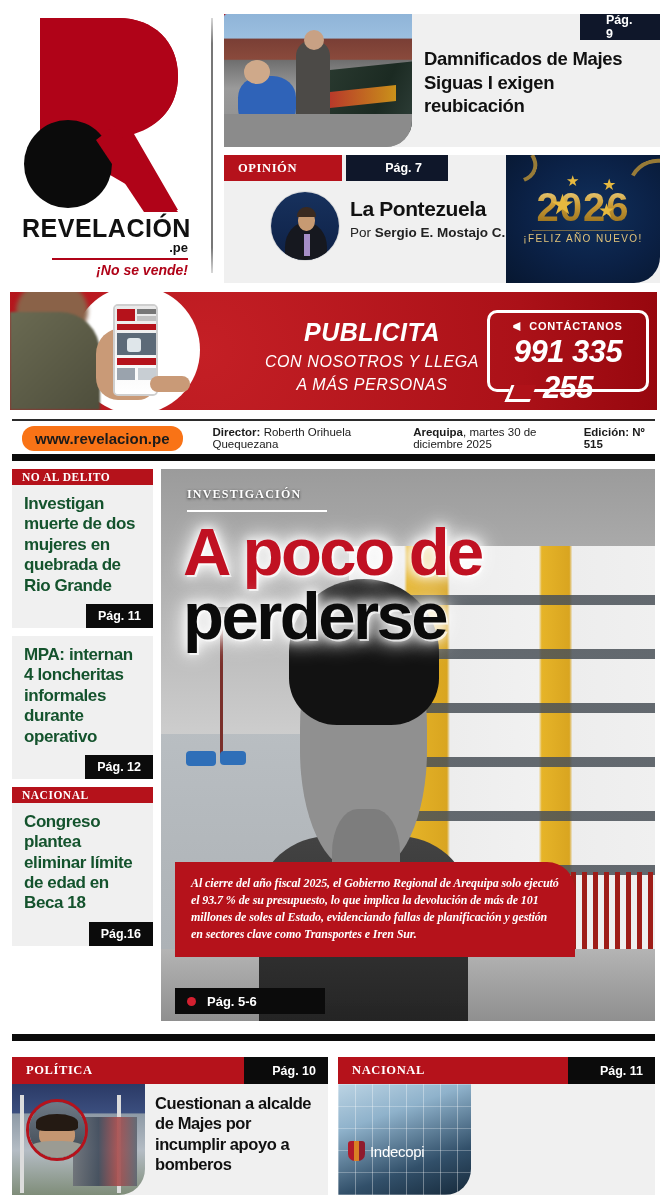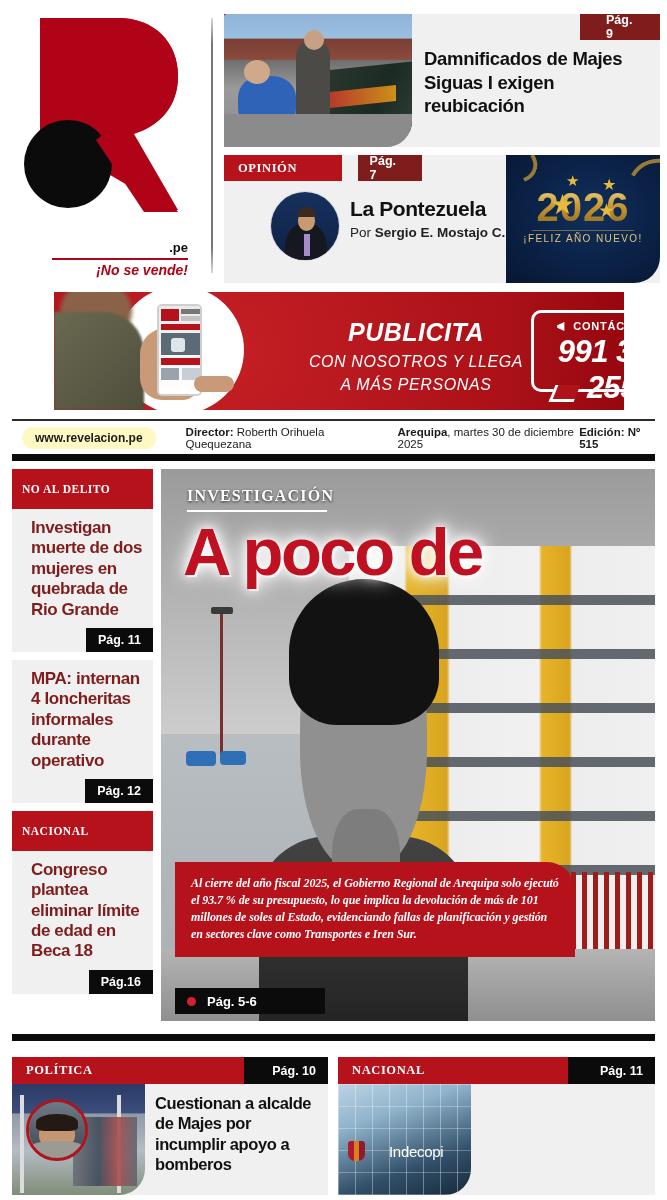--- a/index.html
+++ b/index.html
@@ -33,50 +33,50 @@
 
   
   .teaser { position:absolute; background:#f0f0f0; }
   .teaser-a { left:224px; top:14px; width:436px; height:133px; }
   .teaser-b { left:224px; top:155px; width:436px; height:128px; }
 
   .cat-row { position:absolute; left:0; top:0; height:26px; width:100%; display:flex; }
   .cat-tag { background:#b5121b; color:#fff; font-weight:bold; font-size:12.5px;
              letter-spacing:0.6px; display:flex; align-items:center; padding:0 14px;
              font-family:"Liberation Serif", serif; }
-  .pag-tag { background:#7f1d1d; color:#fff; font-weight:bold; font-size:12.5px;
+  .pag-tag { background:#0f172a; color:#fff; font-weight:bold; font-size:12.5px;
              display:flex; align-items:center; justify-content:flex-end; padding:0 26px;
              margin-left:auto; }
 
   .teaser-a .cat-tag { width:188px; }
   .teaser-a .pag-tag { width:80px; }
   .teaser-b .cat-tag { width:118px; }
-  .teaser-b .pag-tag { width:64px; margin-left:16px; }
+  .teaser-b .pag-tag { width:102px; margin-left:4px; }
 
   .t-photo { position:absolute; overflow:hidden; }
   .t-photo-a { left:0; top:0; width:188px; height:133px;
                border-top-left-radius:3px; border-bottom-right-radius:26px; }
   .t-head { position:absolute; font-weight:bold; color:#111; }
   .t-head-a { left:200px; top:33px; width:228px; font-size:18.5px; line-height:1.28; letter-spacing:-0.3px; }
 
   
   .op-photo { position:absolute; left:46px; top:36px; width:70px; height:70px;
               border-radius:50%; overflow:hidden; border:1px solid #dcdcdc; }
   .op-title { position:absolute; left:126px; top:42px; font-size:21px; font-weight:bold;
               color:#111; letter-spacing:-0.4px; }
   .op-by { position:absolute; left:126px; top:70px; font-size:13.5px; color:#222; }
   .op-by b { font-weight:bold; }
   .ny-box { position:absolute; left:282px; top:0; width:154px; height:128px;
             background:radial-gradient(ellipse at 55% 45%, #10305c 0%, #0b2146 55%, #071730 100%);
             border-bottom-right-radius:26px; overflow:hidden; }
 
   
-  .ad { position:absolute; left:10px; top:292px; width:570px; height:118px;
+  .ad { position:absolute; left:10px; top:292px; width:647px; height:118px;
         background:radial-gradient(circle at 30% 50%, #c41f25 0%, #ab1118 70%, #97070e 100%);
-        overflow:hidden;margin-left:44px; }
+        overflow:hidden; }
   .ad-circle { position:absolute; left:62px; top:-6px; width:128px; height:128px;
                border-radius:50%; background:#fff; }
   .ad-sleeve { position:absolute; left:0px; top:20px; width:90px; height:98px;
                background:linear-gradient(135deg,#6a6a52,#4e4e3c);
                border-top-right-radius:40px; filter:blur(1px); }
   .ad-head-skin { position:absolute; left:6px; top:-12px; width:72px; height:62px;
                   border-radius:50%; background:#8a6248; filter:blur(2px); }
   .ad-phone { position:absolute; left:103px; top:12px; width:45px; height:92px;
               background:#fafafa; border:2px solid #cfcfcf; border-radius:5px; overflow:hidden; }
   .ad-hand { position:absolute; left:86px; top:36px; width:60px; height:72px;
@@ -96,44 +96,44 @@
              font-weight:bold; font-size:11px; letter-spacing:0.8px; }
   .ad-phone-num { position:absolute; left:0; top:21px; width:100%; text-align:center; color:#fff;
                   font-weight:bold; font-size:31px; font-style:italic; letter-spacing:-0.5px; }
   .megaphone { display:inline-block; width:13px; height:9px; vertical-align:-1px; margin-right:3px;
                background:#fff; clip-path:polygon(0% 35%,55% 0%,55% 100%,0% 65%); }
 
   
   .inforule-top { position:absolute; left:12px; top:419px; width:643px; height:2px; background:#2b2b2b; }
   .infobar { position:absolute; left:12px; top:424px; width:643px; height:28px;
              display:flex; align-items:center; font-size:11.5px; color:#1b1b1b; }
-  .info-url { background:#fef9c3; border-radius:12px; padding:4px 13px; font-weight:bold;
-              font-size:12px; margin-left:10px; }
+  .info-url { background:#f97316; border-radius:12px; padding:4px 13px; font-weight:bold;
+              font-size:15px; margin-left:10px; }
   .info-dir { margin-left:30px; }
   .info-city { margin-left:28px; }
   .info-ed { margin-left:auto; margin-right:2px; font-weight:bold; }
   .info-dir b, .info-city b { font-weight:bold; }
   .blackbar { position:absolute; left:12px; top:454px; width:643px; height:7px; background:#0b0b0b; }
 
   
   .sidebar { position:absolute; left:12px; top:469px; width:141px; }
   .side-card { background:#f0f0f0; margin-bottom:8px; position:relative; }
   .side-cat { background:#b5121b; color:#fff; font-weight:bold; font-size:11.5px;
-              letter-spacing:0.5px; padding:14px 10px; font-family:"Liberation Serif", serif; }
-  .side-head { font-weight:bold; font-size:17px; line-height:1.2; color:#7f1d1d;
-               padding:9px 10px 4px 19px; letter-spacing:-0.4px; }
+              letter-spacing:0.5px; padding:2px 10px; font-family:"Liberation Serif", serif; }
+  .side-head { font-weight:bold; font-size:17px; line-height:1.2; color:#14532d;
+               padding:9px 10px 4px 12px; letter-spacing:-0.4px; }
   .side-pag-wrap { display:flex; justify-content:flex-end; padding:4px 0 0 0; }
   .side-pag { background:#0b0b0b; color:#fff; font-weight:bold; font-size:12.5px;
               padding:5px 12px; }
 
   .feature { position:absolute; left:161px; top:469px; width:494px; height:552px;
              overflow:hidden; background:#5a5a5a; }
   .feat-img { position:absolute; inset:0; }
   .feat-kicker { position:absolute; left:26px; top:18px; color:#fff; font-weight:bold;
-                 font-size:16px; letter-spacing:1.2px; font-family:"Liberation Serif", serif;
+                 font-size:12px; letter-spacing:1.2px; font-family:"Liberation Serif", serif;
                  text-shadow:0 1px 3px rgba(0,0,0,.8); z-index:6;text-align:center; }
   .feat-kicker-rule { position:absolute; left:26px; top:41px; width:140px; height:2px;
                       background:#fff; z-index:6; }
   .feat-h1 { position:absolute; left:22px; top:52px; width:430px; z-index:6;
              font-size:67px; font-weight:bold; line-height:0.92; letter-spacing:-2.5px; }
   .feat-h1 .l1 { display:block; color:#c01122;
       text-shadow:0 0 10px #fff,0 0 18px #fff,0 0 26px #fff,2px 2px 0 rgba(255,255,255,.7); }
   .feat-h1 .l2 { display:block; color:#0b0b0b; margin-top:2px;
       text-shadow:0 0 10px #fff,0 0 18px #fff,0 0 26px #fff,2px 2px 0 rgba(255,255,255,.7); }
 
@@ -221,21 +221,21 @@
   .pa-tent { background:linear-gradient(#2b3a66 0%,#3b4e7e 26%,#8e9aa6 27%,#b4bcc4 60%,#7f8d79 100%); }
   .pa-tentpole { position:absolute; left:6%; top:10%; width:4px; height:88%; background:#dcdcdc; }
   .pa-tentpole2 { position:absolute; right:18%; top:10%; width:4px; height:88%; background:#dcdcdc; }
   .pa-people { position:absolute; left:46%; top:30%; width:48%; height:62%;
                background:linear-gradient(90deg,#6b6f76,#3f4a5a 40%,#a94c4c 70%,#5d6570); opacity:.9; }
 
   .pa-glass { background:linear-gradient(160deg,#bcd4e4 0%,#8fb2cb 30%,#32506a 70%,#16293a 100%); }
   .pa-glass-grid { position:absolute; inset:0;
       background:repeating-linear-gradient(90deg,rgba(255,255,255,.35) 0 1px,transparent 1px 17px),
                  repeating-linear-gradient(0deg,rgba(255,255,255,.28) 0 1px,transparent 1px 22px); }
-  .pa-indecopi { position:absolute; left:10px; bottom:34px; display:flex; align-items:center;gap:19px; }
+  .pa-indecopi { position:absolute; left:10px; bottom:34px; display:flex; align-items:center; }
   .pa-ind-mark { width:17px; height:20px; background:linear-gradient(90deg,#b01a2a 0 34%,#d98024 34% 67%,#8f1b2e 67% 100%);
                  border-radius:3px 3px 7px 7px; margin-right:5px; }
   .pa-ind-txt { color:#fff; font-size:15px; letter-spacing:-0.3px; }
 
   
   .ny-num { position:absolute; left:0; top:30px; width:100%; text-align:center;
             font-size:40px; font-weight:bold; letter-spacing:1px;
             background:linear-gradient(#f6dd8f,#c99a35 45%,#8a6416);
             -webkit-background-clip:text; background-clip:text; color:transparent; }
   .ny-sub { position:absolute; left:0; top:78px; width:100%; text-align:center;
@@ -260,20 +260,21 @@
 
     <div class="logo-block">
       <div class="logo-r">
         <svg viewBox="0 0 160 205" width="160" height="205" aria-hidden="true">
           <path d="M18 4 H96 C132 4 156 28 156 62 C156 92 138 112 112 120 L156 196 H148 L18 120 Z" fill="#b00318"></path>
           <path d="M18 4 H96 C132 4 156 28 156 62 C156 92 138 112 112 118 L18 118 Z" fill="#b00318"></path>
           <circle cx="46" cy="150" r="44" fill="#0b0b0b"></circle>
           <path d="M92 112 L156 198 L122 198 L74 126 Z" fill="#b00318"></path>
         </svg>
       </div>
+      <div class="logo-word">REVELACIÓN</div>
       <div class="logo-pe">.pe</div>
       <div class="logo-rule"></div>
       <div class="logo-tag">¡No se vende!</div>
     </div>
 
     <div class="vdivider"></div>
 
     <div class="teaser teaser-a">
       <div class="cat-row">
         <div class="cat-tag">POLÍTICA</div>
@@ -418,20 +419,21 @@
           <div class="pa-man-hand"></div>
         </div>
       </div>
     </div>
 
     <div class="feat-kicker">INVESTIGACIÓN</div>
     <div class="feat-kicker-rule"></div>
 
     <div class="feat-h1">
       <span class="l1">A poco de</span>
+      <span class="l2">perderse</span>
     </div>
 
     <div class="feat-quote">Al cierre del año fiscal 2025, el Gobierno Regional de Arequipa solo ejecutó el 93.7 % de su presupuesto, lo que implica la devolución de más de 101 millones de soles al Estado, evidenciando fallas de planificación y gestión en sectores clave como Transportes e Iren Sur.</div>
     <div class="feat-pag">
       <span class="feat-dot"></span>
       <span>Pág. 5-6</span>
     </div>
   </div>
 
   <div class="bottombar"></div>

